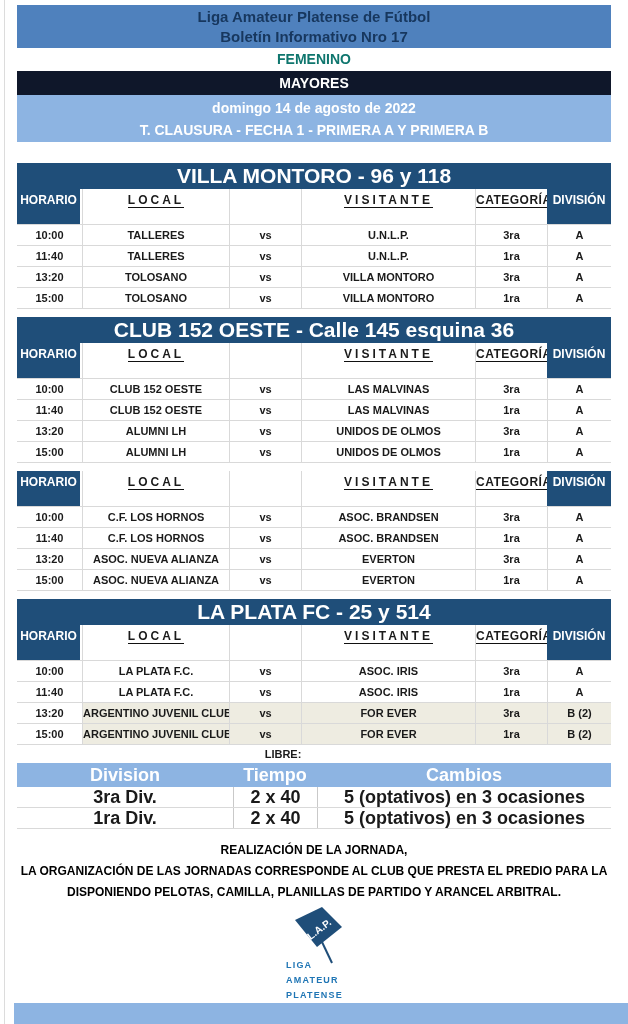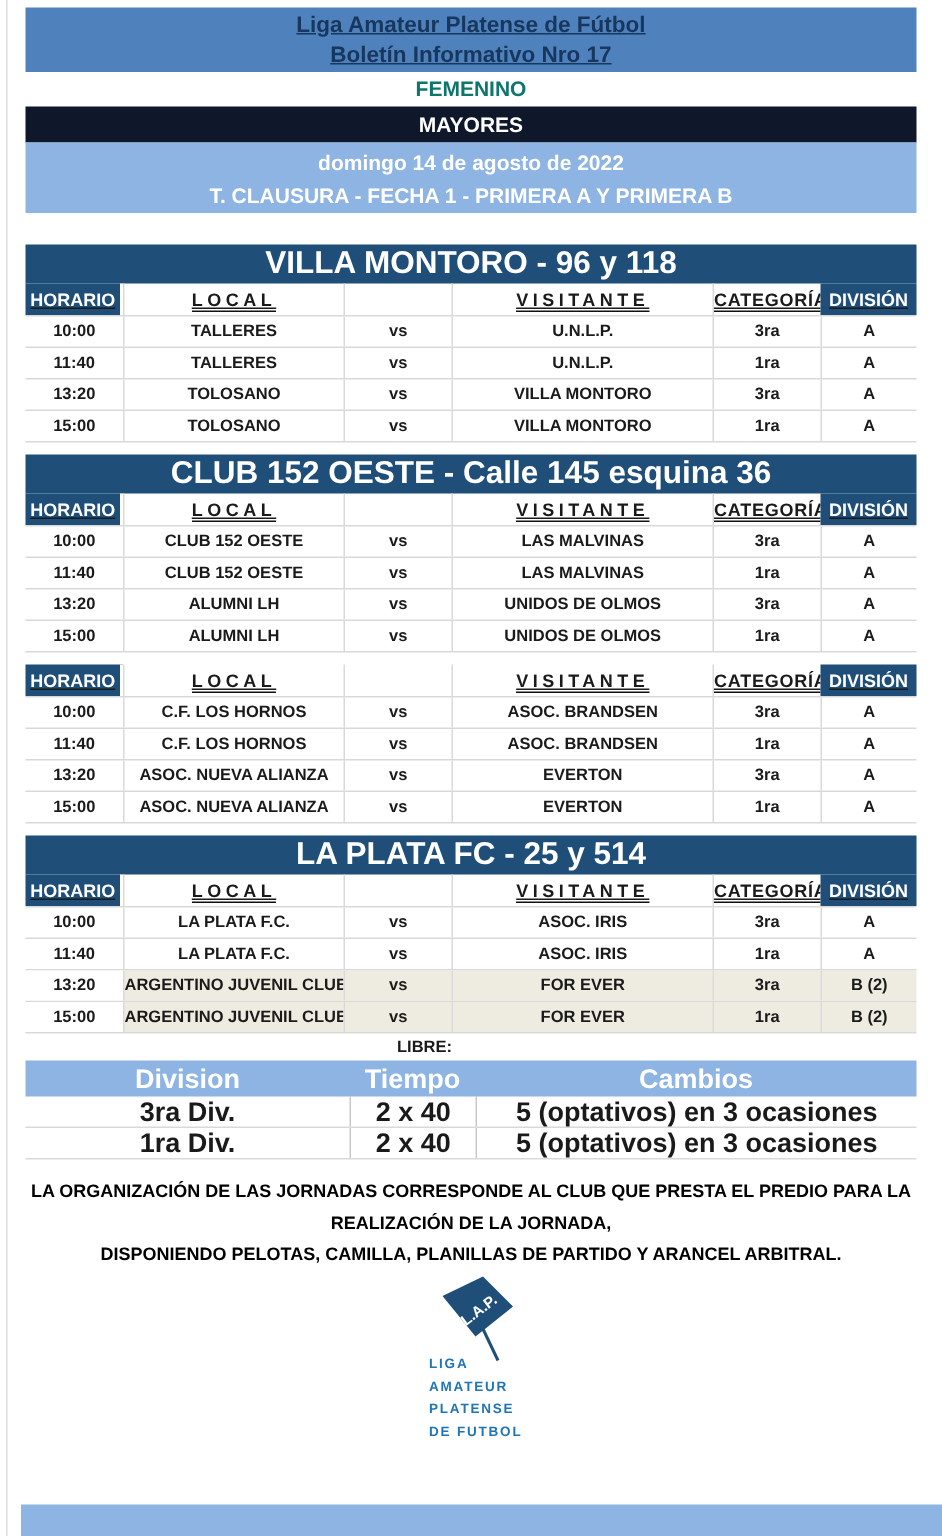--- a/index.html
+++ b/index.html
@@ -12,36 +12,36 @@
     position: relative;
     overflow: hidden;
   }
   .edge-line { position:absolute; left:4px; top:0; width:1px; height:1024px; background:#dcdcdc; }
   .content { position:absolute; left:17px; top:0; width:594px; }
 
   
   .bar-blue {
     margin-top:5px; height:43px; background:#4F81BD; color:#17375E;
     display:flex; flex-direction:column; justify-content:center; text-align:center;
-    font-size:15px; line-height:20px;text-decoration:underline;
+    font-size:15px; line-height:20px;
   }
   .femenino { height:23px; line-height:23px; text-align:center; font-size:14px; color:#0f766e; }
   .bar-navy { height:24px; line-height:24px; background:#0f172a; color:#fff; text-align:center; font-size:14px; }
   .bar-light {
     height:47px; background:#8DB4E2; color:#fff;
     display:flex; flex-direction:column; justify-content:center; text-align:center;
     font-size:14px; line-height:22px;
   }
 
   
   .venue { margin-top:8px; }
   .venue.first { margin-top:21px; }
   .v-title { height:26px; line-height:26px; background:#1F4E79; color:#fff; text-align:center; font-size:21px; }
   .v-head, .v-row { display:flex; width:594px; }
-  .v-head { height:22px; line-height:22px; font-size:12px; border-bottom:1px solid #d9d9d9;text-decoration:underline; }
+  .v-head { height:36px; line-height:22px; font-size:12px; border-bottom:1px solid #d9d9d9; }
   .v-row  { height:21px; line-height:21px; font-size:11px; border-bottom:1px solid #d9d9d9; }
   .c { text-align:center; overflow:hidden; white-space:nowrap; }
   .c-horario   { width:65px; }
   .c-local     { width:147px; }
   .c-vs        { width:72px; }
   .c-visitante { width:174px; }
   .c-categoria { width:72px; }
   .c-division  { width:64px; }
   .v-head .navy { background:#1F4E79; color:#fff; }
   .v-head .c-horario { border-right:2px solid #fff; }
@@ -282,22 +282,22 @@
       <div class="r-c3">5 (optativos) en 3 ocasiones</div>
     </div>
     <div class="r-row">
       <div class="r-c1">1ra Div.</div>
       <div class="r-c2">2 x 40</div>
       <div class="r-c3">5 (optativos) en 3 ocasiones</div>
     </div>
   </section>
 
   <div class="note">
+    <div>REALIZACIÓN DE LA JORNADA,</div>
     <div>LA ORGANIZACIÓN DE LAS JORNADAS CORRESPONDE AL CLUB QUE PRESTA EL PREDIO PARA LA</div>
-    <div>REALIZACIÓN DE LA JORNADA,</div>
     <div>DISPONIENDO PELOTAS, CAMILLA, PLANILLAS DE PARTIDO Y ARANCEL ARBITRAL.</div>
   </div>
 
   <div class="logo">
     <svg width="78" height="58" viewBox="0 0 78 58">
       <polygon points="22,14 49,1 69,21 44,41" fill="#1F4E79"></polygon>
       <text x="31" y="27" transform="rotate(-37 45 21)" fill="#ffffff" font-size="10" font-weight="bold" font-family="Liberation Sans, sans-serif">L.A.P.</text>
       <line x1="49" y1="36" x2="59" y2="57" stroke="#1F4E79" stroke-width="2"></line>
     </svg>
     <div class="logo-lines">

